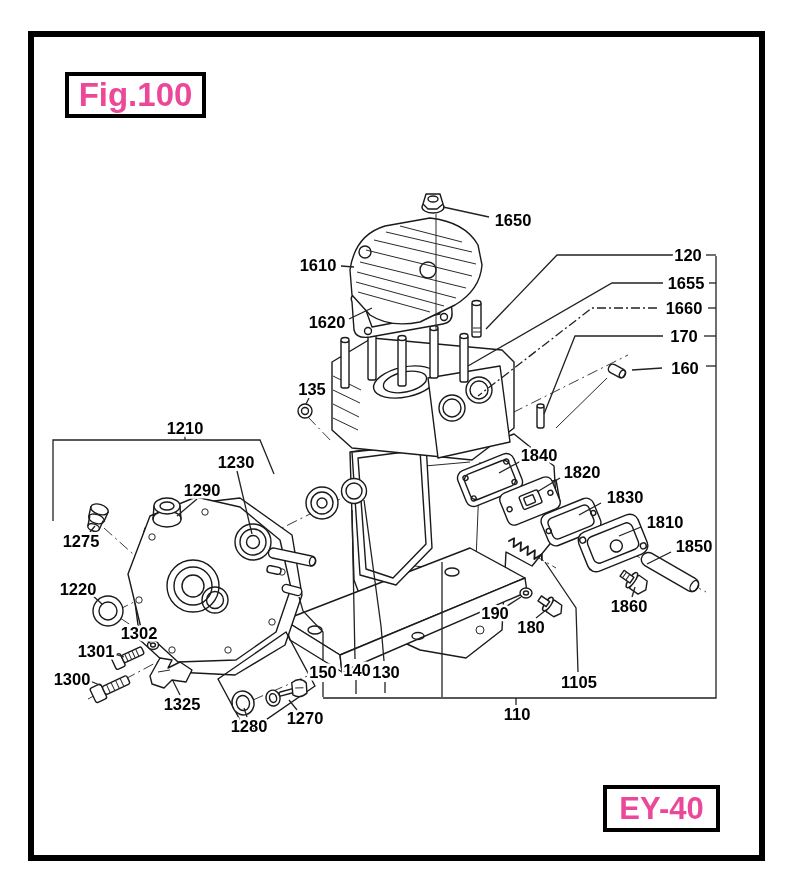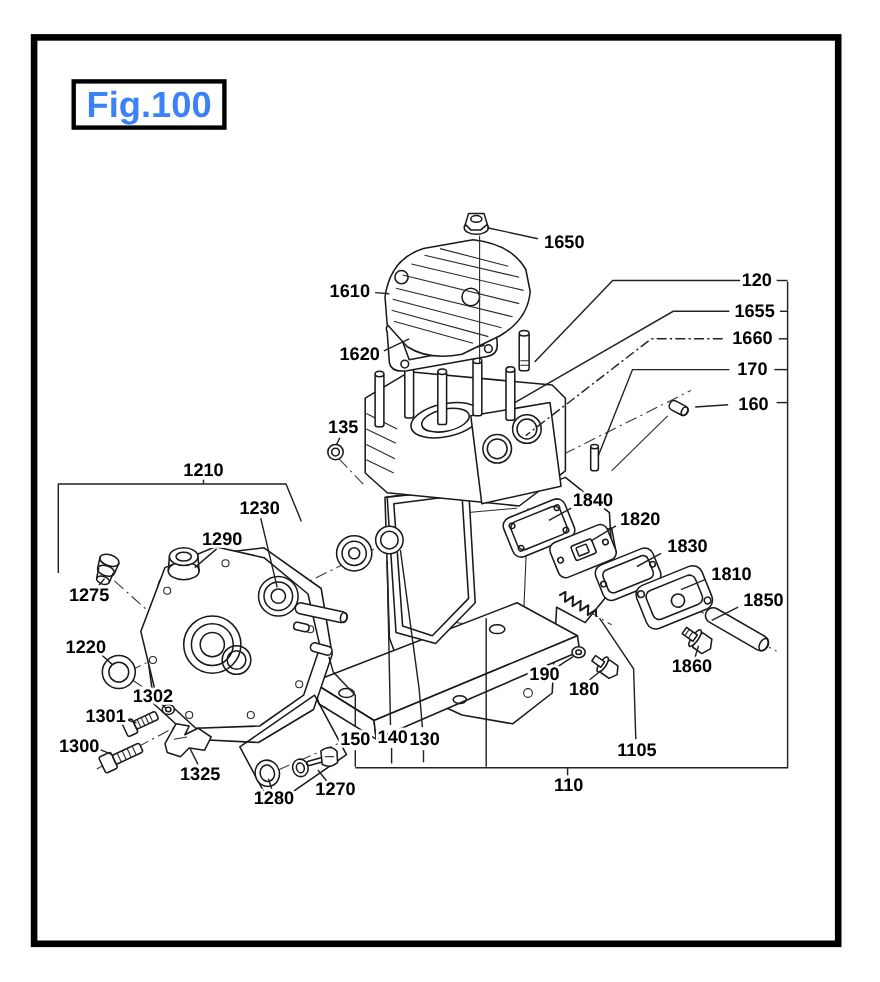--- a/index.html
+++ b/index.html
@@ -2,21 +2,21 @@
 <html><head>
 <meta charset="utf-8">
 <style>
   html,body { margin:0; padding:0; background:#fff; }
   .page { position:relative; width:800px; height:893px; background:#ffffff;
           font-family:"Liberation Sans", sans-serif; overflow:hidden; }
   .frame { position:absolute; left:28px; top:31px; width:737px; height:830px;
            border:6px solid #000; box-sizing:border-box; background:#fff; }
   .figbox { position:absolute; border:4px solid #000; box-sizing:border-box;
             display:flex; align-items:center; justify-content:center;
-            font-weight:bold; background:#fff; color:#3b82f6; }
+            font-weight:bold; background:#fff; color:#ec4899; }
   #fig-number-box { left:65px; top:72px; width:141px; height:46px; font-size:33px; }
   #model-number-box { left:603px; top:785px; width:117px; height:47px; font-size:31px; }
   svg.diagram { position:absolute; left:0; top:0; }
   .art  { stroke:#1a1a1a; stroke-width:1.4; fill:none; stroke-linejoin:round; stroke-linecap:round; }
   .artf { stroke:#1a1a1a; stroke-width:1.4; fill:#ffffff; stroke-linejoin:round; stroke-linecap:round; }
   .thin { stroke:#2a2a2a; stroke-width:1; fill:none; }
   .axis { stroke:#3a3a3a; stroke-width:1; stroke-dasharray:11 4 2 4; fill:none; }
   .leader { fill:none; stroke:#222; stroke-width:1.3; }
   .leader.dash { stroke-dasharray:9 3 2 3; }
   .bracket { fill:none; stroke:#222; stroke-width:1.3; }
@@ -359,14 +359,17 @@
         <text x="582" y="472" class="part-label">1820</text>
         <text x="625" y="497" class="part-label">1830</text>
         <text x="665" y="522" class="part-label">1810</text>
         <text x="694" y="546" class="part-label">1850</text>
       </g>
   </svg>
 
   <div class="figbox" id="fig-number-box">
     <span>Fig.100</span>
   </div>
+  <div class="figbox" id="model-number-box">
+    <span>EY-40</span>
+  </div>
 
 </div>
 
 </body></html>

